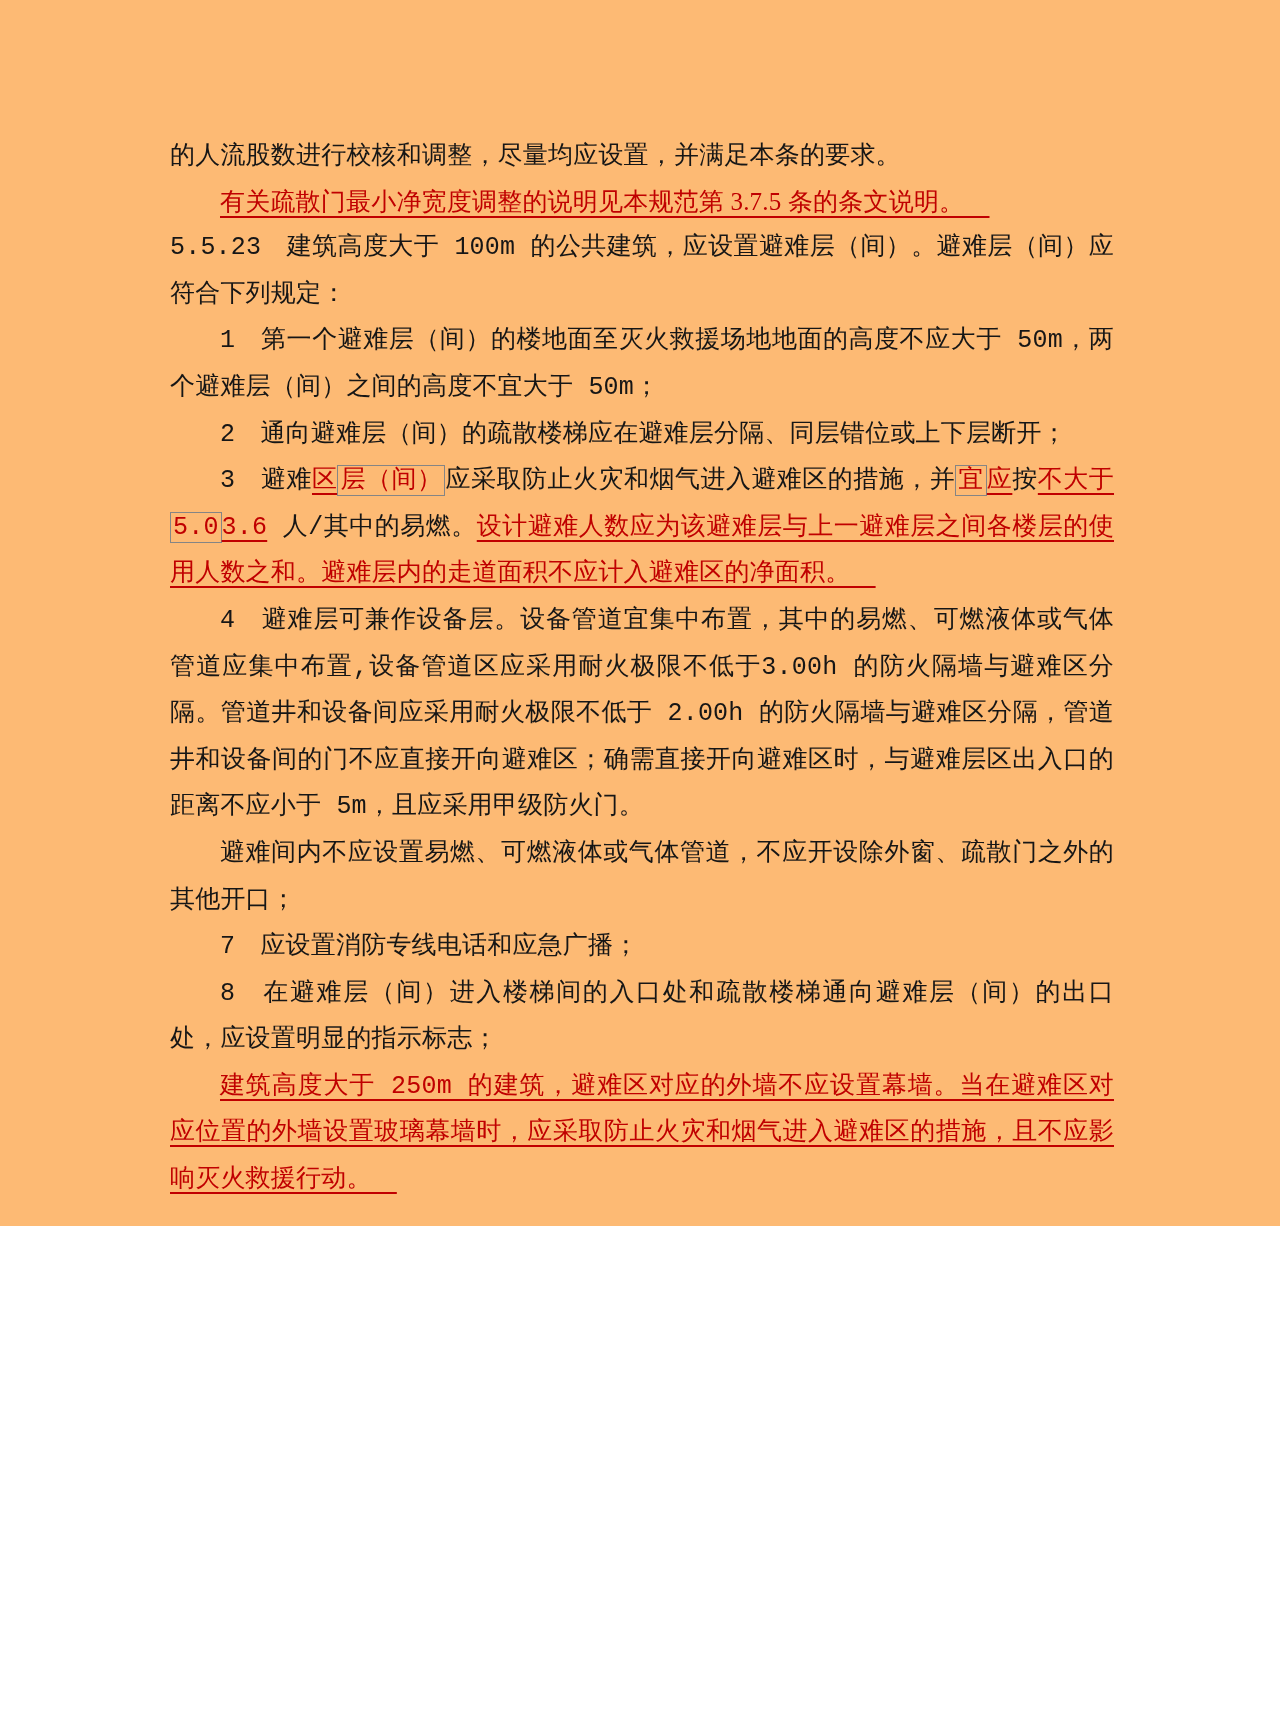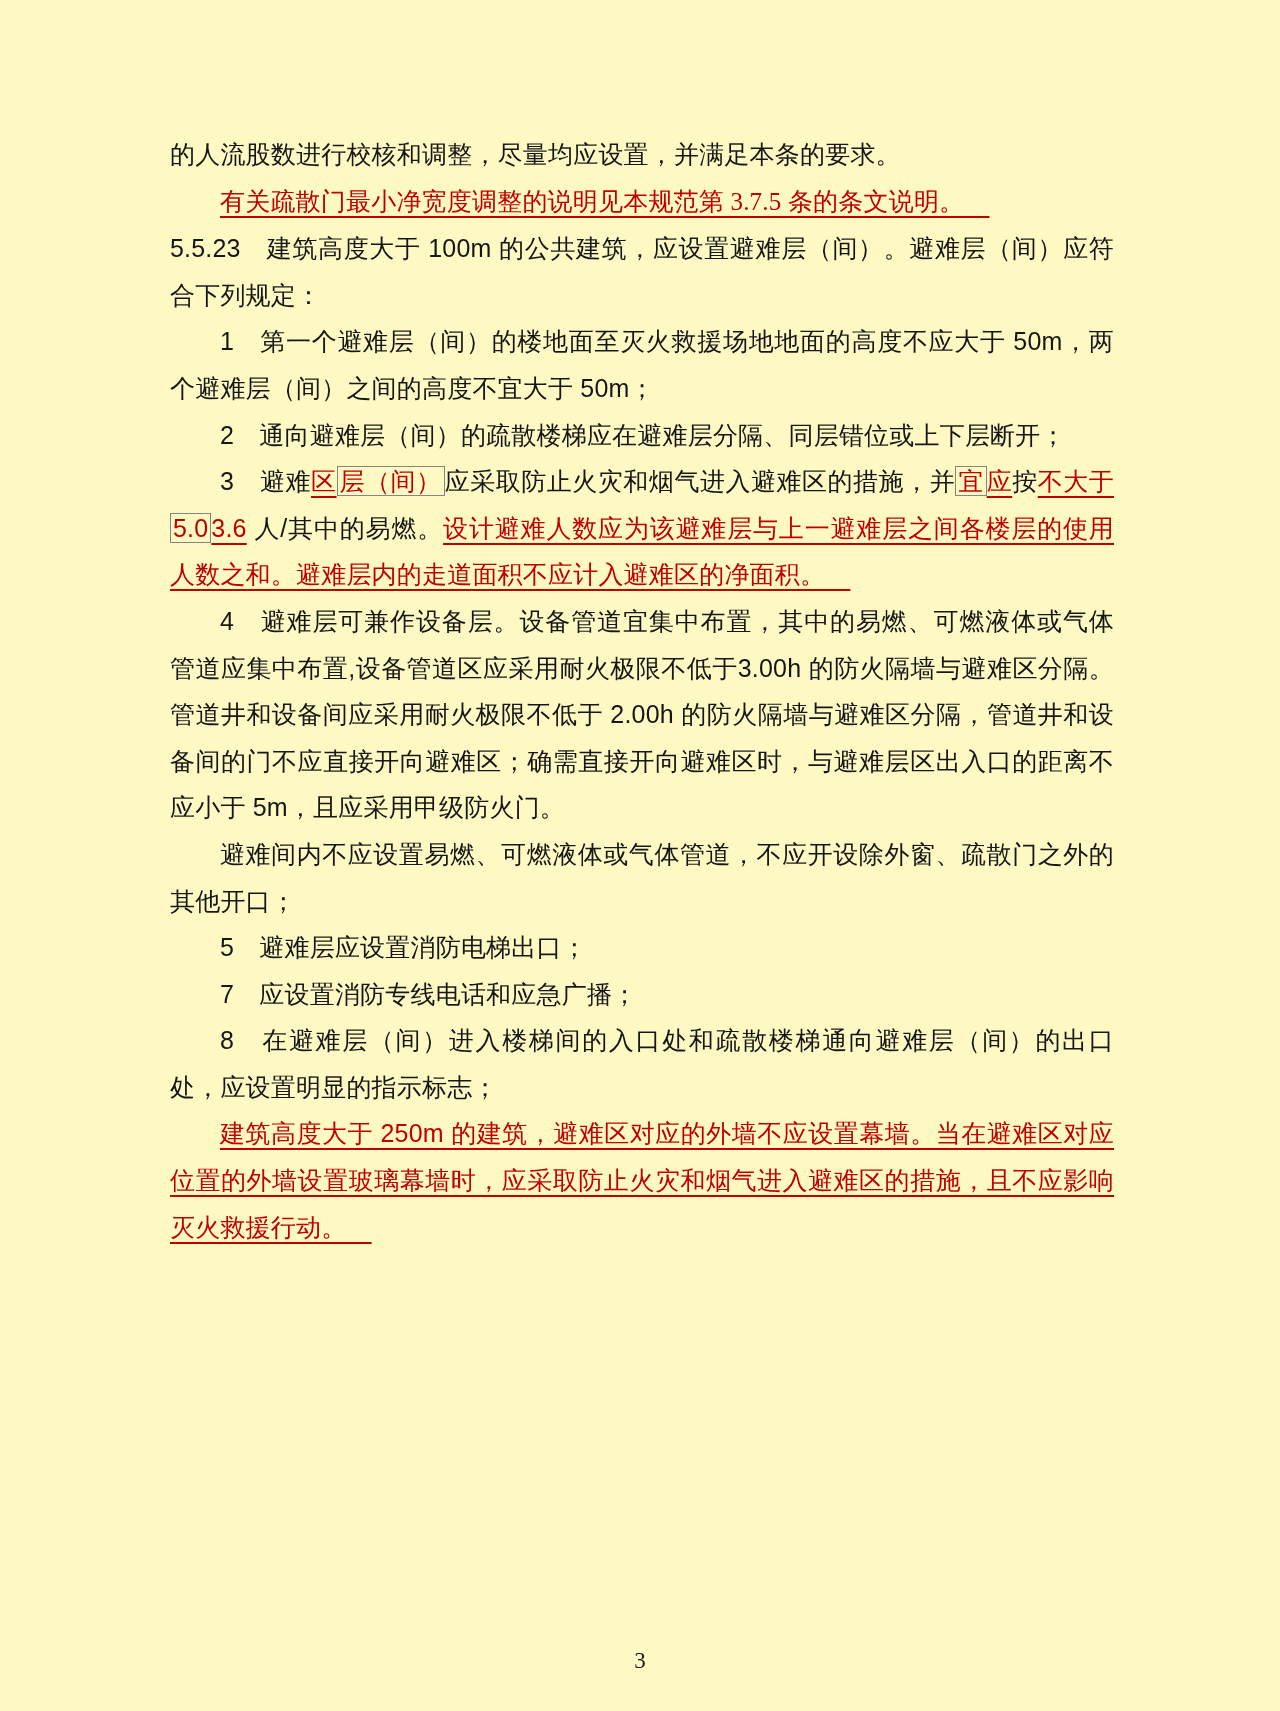--- a/index.html
+++ b/index.html
@@ -1,42 +1,42 @@
 <!DOCTYPE html>
 <html style="--red: #c00000; --ink: #161616;"><head>
 <meta charset="utf-8">
 <style>
   html, body { margin: 0; padding: 0; background: #ffffff; }
 
   .page {
     position: relative;
     width: 1280px;
-    height: 1711px;
-    background: #fef9c3;
+    height: 1226px;
+    background: #fdba74;
     overflow: hidden;
   }
 
   .text-body {
     position: absolute;
     left: 170px;
     top: 132px;
     width: 944px;
   }
 
   .text-body p {
     margin: 0;
     font-size: 25px;
     line-height: 46.6px;
     text-align: justify;
     color: var(--ink, #161616);
     letter-spacing: 0.2px;
   }
 
   .serif { font-family: "Liberation Serif", "DejaVu Serif", serif; }
-  .sans  { font-family: Liberation Sans, sans-serif; }
+  .sans  { font-family: Liberation Mono, monospace; }
   .indent { text-indent: 50px; }
 
   
   .ins {
     color: var(--red, #c00000);
     text-decoration: underline;
     text-decoration-thickness: 2px;
     text-underline-offset: 6px;
   }
 
@@ -74,21 +74,20 @@
     <p class="sans indent">1　第一个避难层（间）的楼地面至灭火救援场地地面的高度不应大于 50m，两个避难层（间）之间的高度不宜大于 50m；</p>
 
     <p class="sans indent">2　通向避难层（间）的疏散楼梯应在避难层分隔、同层错位或上下层断开；</p>
 
     <p class="sans indent"><span>3　避难</span><span class="ins">区</span><span class="del">层（间）</span><span>应采取防止火灾和烟气进入避难区的措施，并</span><span class="del">宜</span><span class="ins">应</span><span>按</span><span class="ins">不大于 </span><span class="del">5.0</span><span class="ins">3.6</span><span> 人/其中的易燃。</span><span class="ins">设计避难人数应为该避难层与上一避难层之间各楼层的使用人数之和。避难层内的走道面积不应计入避难区的净面积。　</span></p>
 
     <p class="sans indent">4　避难层可兼作设备层。设备管道宜集中布置，其中的易燃、可燃液体或气体管道应集中布置,设备管道区应采用耐火极限不低于3.00h 的防火隔墙与避难区分隔。管道井和设备间应采用耐火极限不低于 2.00h 的防火隔墙与避难区分隔，管道井和设备间的门不应直接开向避难区；确需直接开向避难区时，与避难层区出入口的距离不应小于 5m，且应采用甲级防火门。</p>
 
     <p class="sans indent">避难间内不应设置易燃、可燃液体或气体管道，不应开设除外窗、疏散门之外的其他开口；</p>
 
-    <p class="sans indent">5　避难层应设置消防电梯出口；</p>
 
 
     <p class="sans indent">7　应设置消防专线电话和应急广播；</p>
 
     <p class="sans indent">8　在避难层（间）进入楼梯间的入口处和疏散楼梯通向避难层（间）的出口处，应设置明显的指示标志；</p>
 
 
     <p class="sans indent"><span class="ins">建筑高度大于 250m 的建筑，避难区对应的外墙不应设置幕墙。当在避难区对应位置的外墙设置玻璃幕墙时，应采取防止火灾和烟气进入避难区的措施，且不应影响灭火救援行动。　</span></p>
 
 

